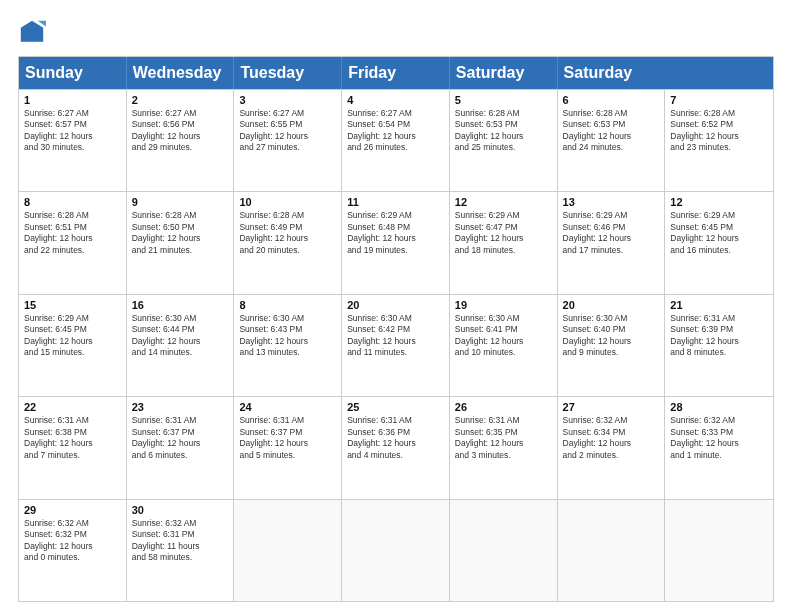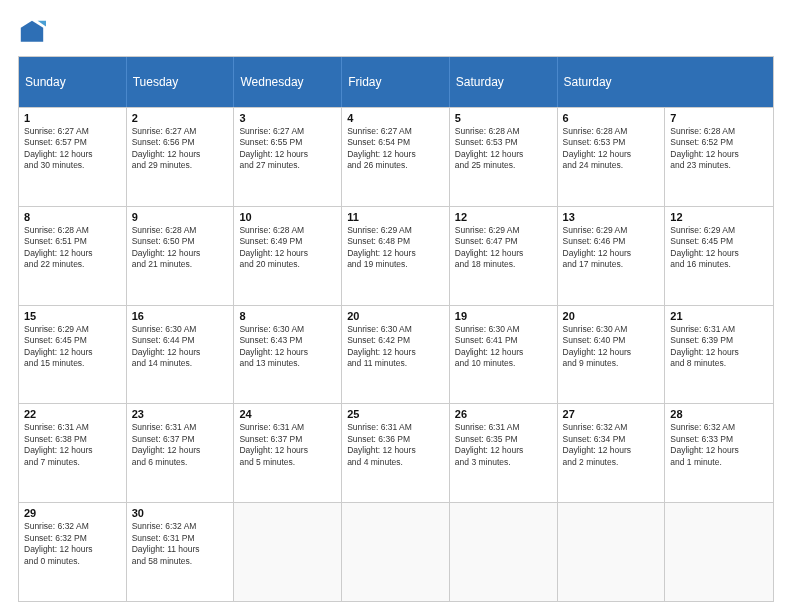--- a/index.html
+++ b/index.html
@@ -58,23 +58,23 @@
       flex-direction: column;
       border: 1px solid #ccc;
     }
     .cal-header {
       display: grid;
       grid-template-columns: repeat(7, 1fr);
       background: #2e6fb5;
     }
     .cal-header-cell {
       color: #fff;
-      font-weight: normal;
-      font-size: 12px;
-      padding: 18px 6px;
+      font-weight: bold;
+      font-size: 16px;
+      padding: 7px 6px;
       text-align: left;
       border-right: 1px solid #4a88cc;
     }
     .cal-header-cell:last-child {
       border-right: none;
     }
     .cal-body {
       display: flex;
       flex-direction: column;
       flex: 1;
@@ -128,22 +128,22 @@
     </div>
     <div class="title-area">
       <div class="month-title"></div>
       <div class="subtitle"></div>
     </div>
   </div>
 
   <div class="calendar">
     <div class="cal-header">
     <div class="cal-header-cell">Sunday</div>
+        <div class="cal-header-cell">Wednesday</div>
         <div class="cal-header-cell">Tuesday</div>
-        <div class="cal-header-cell">Wednesday</div>
         <div class="cal-header-cell">Friday</div>
         <div class="cal-header-cell">Saturday</div>
         <div class="cal-header-cell">Saturday</div>
       </div>
     <div class="cal-body">
     <div class="cal-row">
           <div class="cal-cell">
             <div class="day-num">1</div>
             <div class="day-info" style="white-space: pre-line;">Sunrise: 6:27 AM
 Sunset: 6:57 PM

